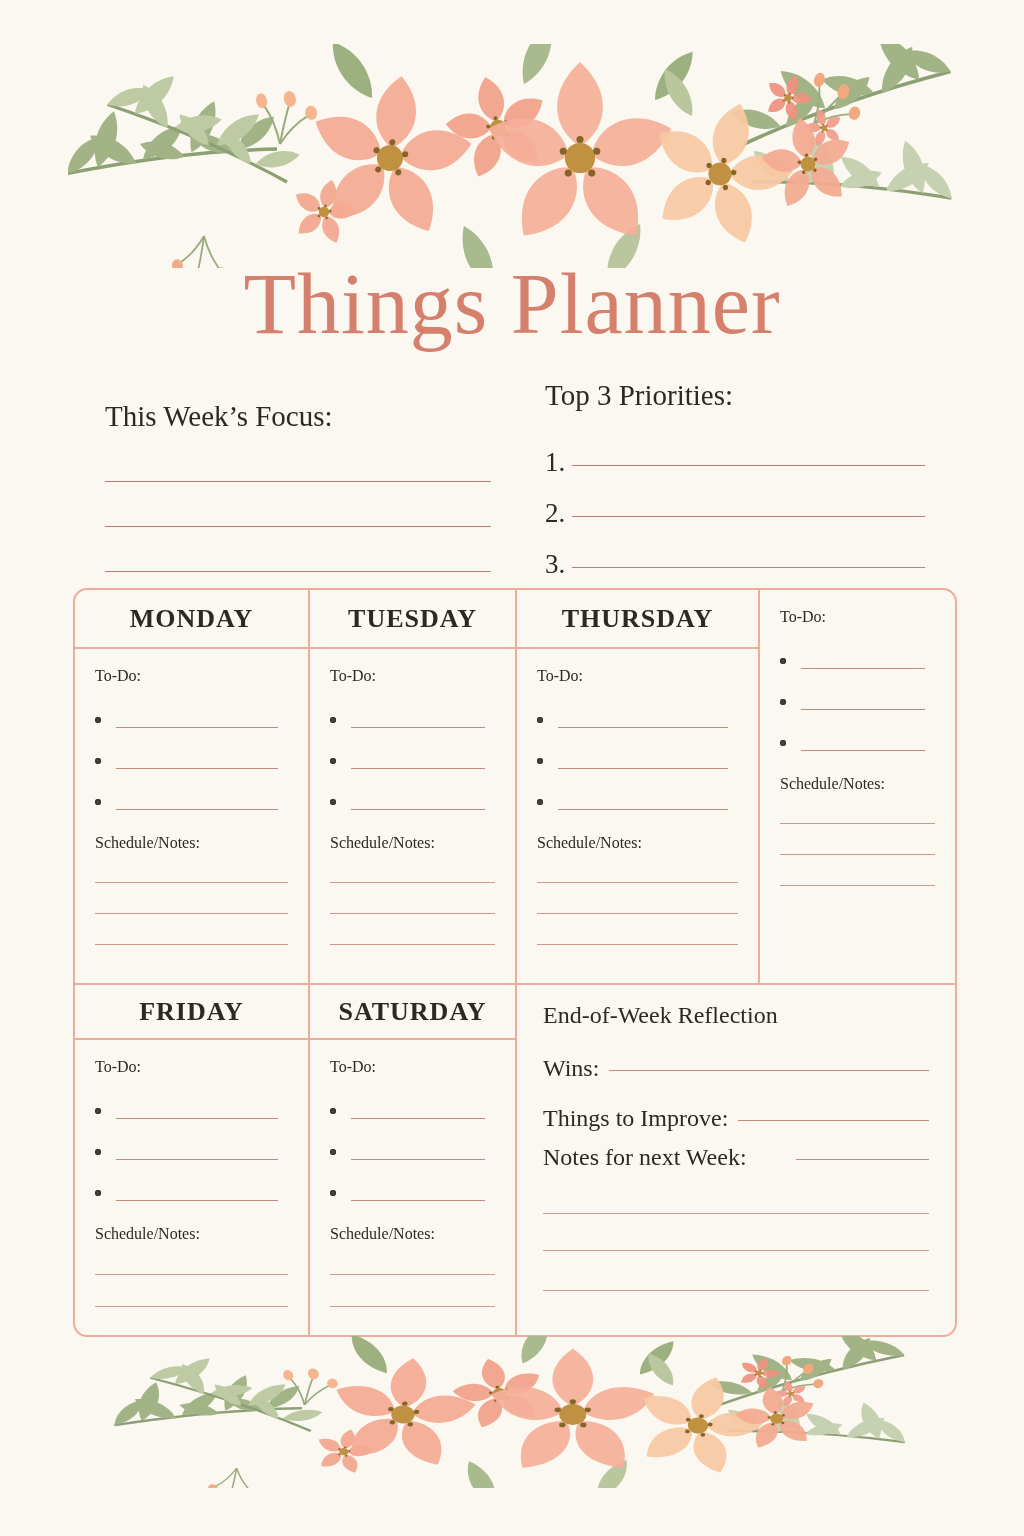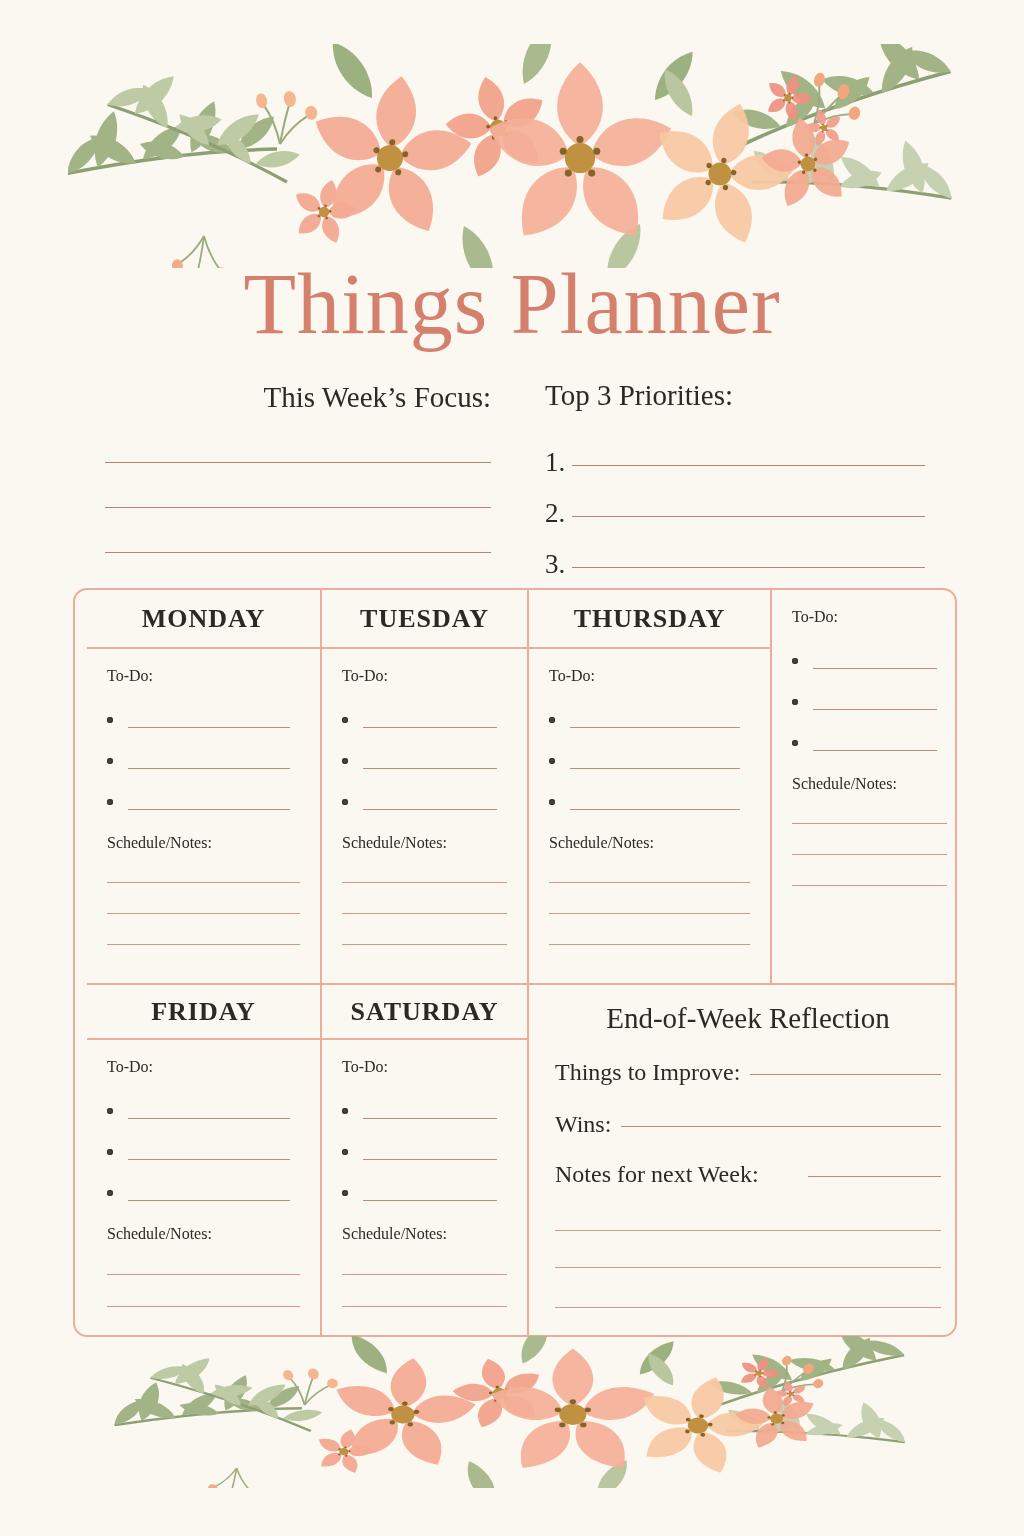--- a/index.html
+++ b/index.html
@@ -18,35 +18,35 @@
   .page{position:relative;width:1024px;height:1536px;background:var(--bg);margin:0 auto;overflow:hidden;}
 
   .floral{position:absolute;pointer-events:none;}
   .floral.header{left:68px;top:44px;width:888px;height:224px;}
   .floral.footer{left:84px;top:1336px;width:856px;height:152px;}
 
   .page-title{position:absolute;left:0;top:256px;width:100%;text-align:center;
     font-size:86px;line-height:1.12;font-weight:normal;color:var(--accent);letter-spacing:1px;}
 
   
-  .focus-block{position:absolute;left:105px;top:380px;width:386px;text-align:right;}
+  .focus-block{position:absolute;left:105px;top:399px;width:386px;}
   .prio-block{position:absolute;left:545px;top:378px;width:380px;}
   .section-heading{font-size:29px;line-height:1.2;font-weight:normal;color:var(--ink);}
   .f-line{height:0;border-bottom:1.7px solid var(--line-strong);}
   .focus-block .f-line{margin-top:44px;}
   .focus-block .f-line:first-of-type{margin-top:47px;}
   .prow{display:flex;align-items:baseline;font-size:27px;margin-top:12px;}
   .prow:first-of-type{margin-top:26px;}
   .pnum{flex:0 0 auto;}
   .pline{flex:1;border-bottom:1.7px solid var(--line-strong);margin-left:7px;transform:translateY(-5px);height:32px;}
 
   
   .planner-grid{position:absolute;left:73px;top:588px;width:884px;
     display:grid;grid-template-columns:235px 207px 243px 195px;grid-template-rows:395px 350px;
-    border:2px solid var(--border);border-radius:14px;overflow:hidden;background:var(--bg);padding-left:12px;}
+    border:2px solid var(--border);border-radius:14px;overflow:hidden;background:var(--bg);}
   .cell{border-right:2px solid var(--border);display:flex;flex-direction:column;min-width:0;}
   .cell.last-col{border-right:none;}
   .cell.top-row{border-bottom:2px solid var(--border);}
   .day-head{flex:0 0 59px;display:flex;align-items:center;justify-content:center;
     border-bottom:2px solid var(--border);font-size:26px;font-weight:600;letter-spacing:1px;}
   .row2 .day-head{flex-basis:55px;}
   .day-body{flex:1;padding:0 20px;}
   .small-label{font-size:16px;margin-top:18px;}
   .brow{display:flex;align-items:center;margin-top:29px;height:12px;}
   .brow .dot{flex:0 0 6px;width:6px;height:6px;border-radius:50%;background:var(--dot);
@@ -54,26 +54,26 @@
   .brow .bl{flex:1;height:0;border-bottom:1.6px solid var(--line);margin-right:10px;align-self:flex-end;margin-bottom:-2px;}
   .sched-label{margin-top:26px;}
   .s-line{height:0;border-bottom:1.5px solid var(--line-soft);}
   .top-row .s-line{margin-top:30px;}
   .top-row .s-line:first-of-type{margin-top:27px;}
   .row2 .s-line{margin-top:31px;}
   .row2 .s-line:first-of-type{margin-top:27px;}
 
   
   .reflection{grid-column:3 / 5;padding:16px 26px 0 26px;}
-  .reflect-title{font-size:29px;font-weight:normal;line-height:1.2;text-align:center;}
+  .reflect-title{font-size:24px;font-weight:normal;line-height:1.2;}
   .inline-row{display:flex;align-items:baseline;font-size:24px;white-space:nowrap;}
   .inline-row .il{flex:1;border-bottom:1.6px solid var(--line);margin-left:10px;transform:translateY(-5px);min-width:40px;}
   .inline-row.wins{margin-top:25px;}
   .inline-row.improve{margin-top:23px;}
-  .inline-row.notes{margin-top:23px;gap:39px;}
+  .inline-row.notes{margin-top:12px;gap:39px;}
   .full-line{height:0;border-bottom:1.6px solid var(--line-soft);}
   .full-line.l1{margin-top:42px;}
   .full-line.l2{margin-top:36px;}
   .full-line.l3{margin-top:39px;}
 </style>
 </head>
 <body>
 
 <div class="page">
 
@@ -308,28 +308,28 @@
             <span class="bl"></span>
           </div>
         <div class="small-label sched-label">Schedule/Notes:</div>
         <div class="s-line"></div>
         <div class="s-line"></div>
       </div>
     </div>
 
     <div class="cell row2 last-col reflection">
       <h2 class="reflect-title">End-of-Week Reflection</h2>
+      <div class="inline-row wins">
+        <span>Wins:</span>
+        <span class="il"></span>
+      </div>
       <div class="inline-row improve">
         <span>Things to Improve:</span>
         <span class="il"></span>
       </div>
-      <div class="inline-row wins">
-        <span>Wins:</span>
-        <span class="il"></span>
-      </div>
       <div class="inline-row notes">
         <span>Notes for next Week:</span>
         <span class="il"></span>
       </div>
       <div class="full-line l1"></div>
       <div class="full-line l2"></div>
       <div class="full-line l3"></div>
     </div>
   </div>
 

